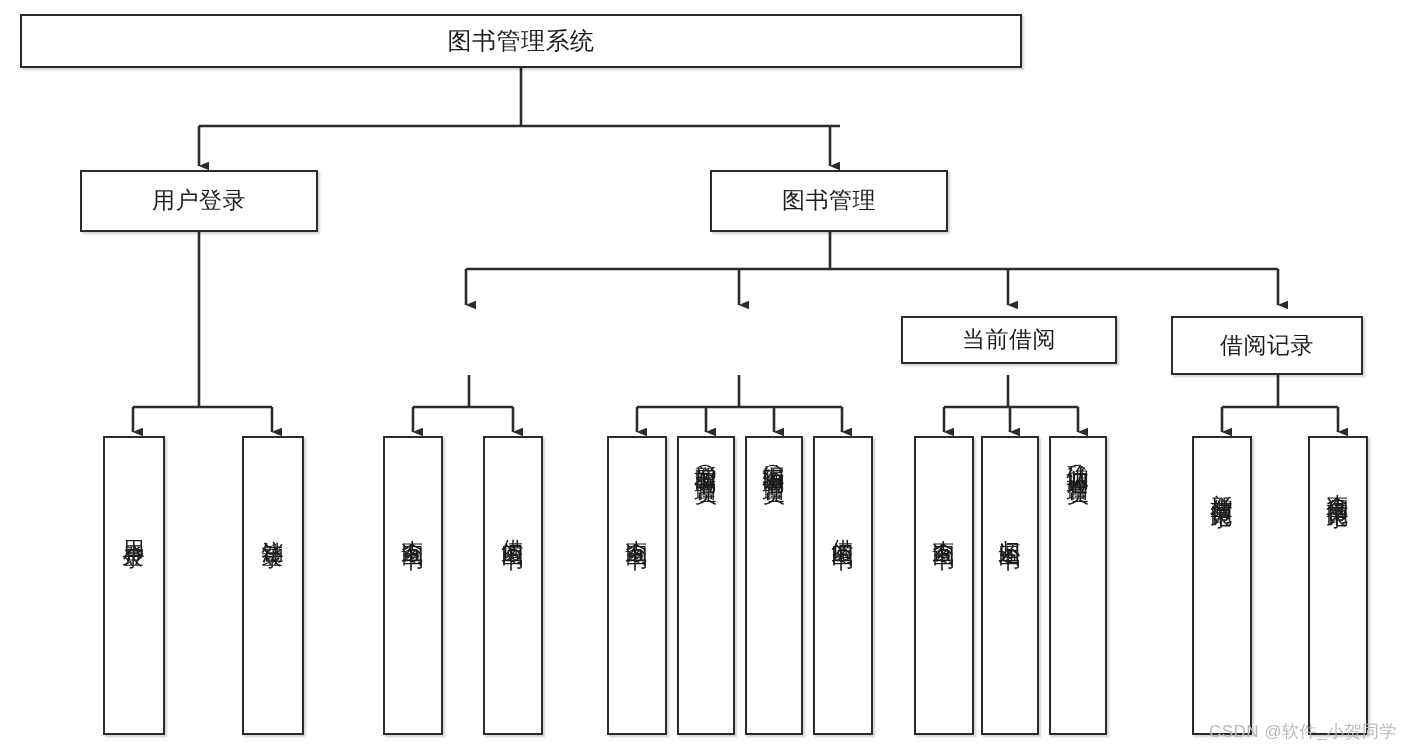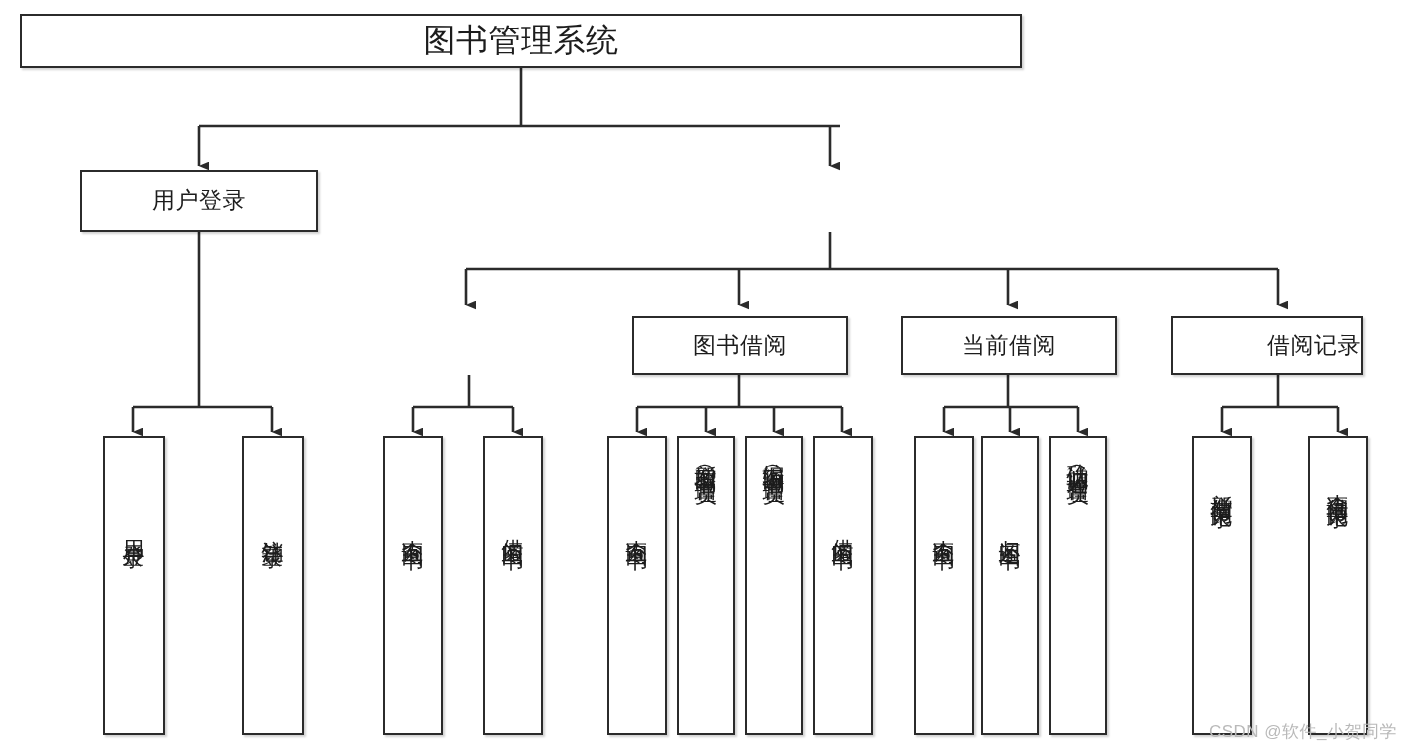--- a/index.html
+++ b/index.html
@@ -46,21 +46,21 @@
     color: #1c1c1c;
     letter-spacing: 0.5px;
     line-height: 1.18;
     white-space: pre;
   }
   
   .node.horiz .lbl {
     font-size: 23px;
   }
   .node.root .lbl {
-    font-size: 32px;
+    font-size: 24px;
   }
   
   .node.vert {
     align-items: flex-start;
     justify-content: center;
     padding-top: 6px;
   }
   .node.vert .lbl {
     writing-mode: vertical-rl;
     text-orientation: upright;
@@ -137,31 +137,31 @@
   </svg>
 
   <div class="node horiz root" style="left:20px; top:14px; width:1002px; height:54px;">
     <span class="lbl">图书管理系统</span>
   </div>
 
   <div class="node horiz" style="left:80px; top:170px; width:238px; height:62px;">
     <span class="lbl">用户登录</span>
   </div>
 
-
-
-  <div class="node horiz" style="left:632px; top:316px; width:216px; height:59px;">
-    <span class="lbl">图书借阅</span>
-  </div>
-
-  <div class="node horiz" style="left:901px; top:316px; width:216px; height:59px;">
+  <div class="node horiz" style="left:710px; top:170px; width:238px; height:62px;">
+    <span class="lbl">图书管理</span>
+  </div>
+
+
+
+  <div class="node horiz" style="left:901px; top:316px; width:216px; height:48px;">
     <span class="lbl">当前借阅</span>
   </div>
 
-  <div class="node horiz" style="left:1171px; top:316px; width:192px; height:59px;justify-content:flex-end;">
+  <div class="node horiz" style="left:1171px; top:316px; width:192px; height:59px;">
     <span class="lbl">借阅记录</span>
   </div>
 
   <div class="node vert" style="left:103px; top:436px; width:62px; height:299px; padding-top:84px;">
     <span class="lbl">用户登录</span>
   </div>
 
   <div class="node vert" style="left:242px; top:436px; width:62px; height:299px; padding-top:84px;">
     <span class="lbl">注销登录</span>
   </div>

